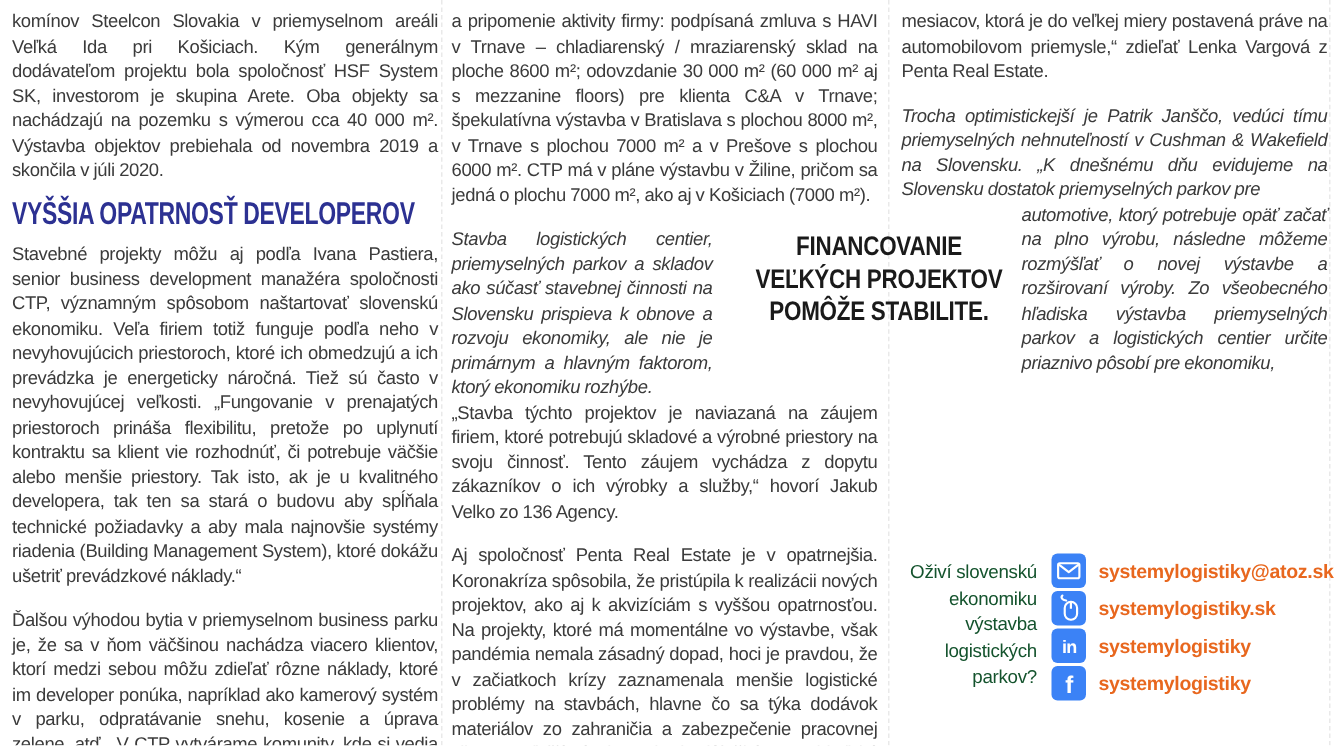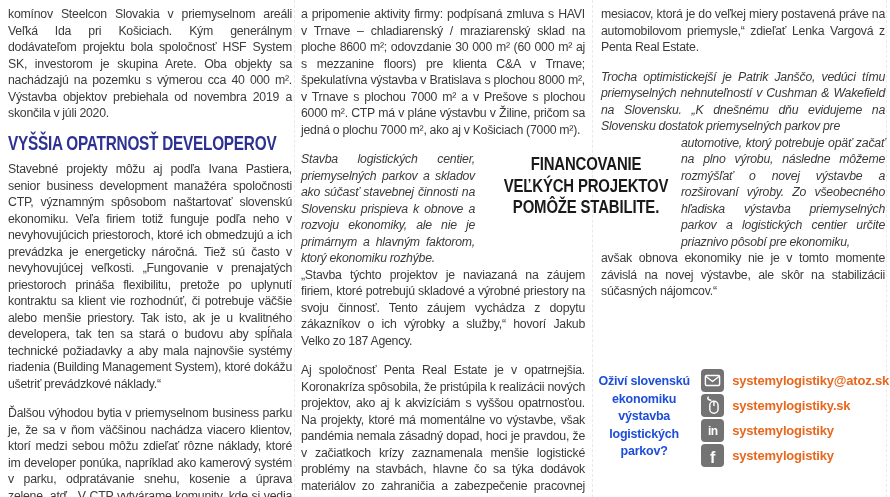--- a/index.html
+++ b/index.html
@@ -55,29 +55,29 @@
   .sep-a{left:294px;}
   .sep-b{left:592px;}
   .sep-c{left:886px;}
   
   .contact{
     position:absolute;left:597px;top:368px;width:292px;
     display:flex;align-items:flex-start;
   }
   .contact-q{
     width:108px;margin-top:5px;
-    color:#1d4ed8;
-    font-size:12.5px;font-weight:700;line-height:17.5px;
-    text-align:center;letter-spacing:-0.2px;
+    color:#14532d;
+    font-size:12.5px;font-weight:400;line-height:17.5px;
+    text-align:right;letter-spacing:-0.2px;
   }
   .contact-rows{margin-left:10px;}
   .contact-row{display:flex;align-items:center;height:25px;}
   .cicon{
     flex:0 0 auto;width:23px;height:23px;
-    background:#737373;border-radius:4px;
+    background:#3b82f6;border-radius:4px;
     display:flex;align-items:center;justify-content:center;
     color:#ffffff;overflow:hidden;text-align:right;
   }
   .cicon svg{display:block;}
   .glyph-in{font-size:12px;font-weight:700;line-height:1;letter-spacing:-0.5px;}
   .glyph-f{font-size:16px;font-weight:700;line-height:1;margin-top:4px;}
   .clabel{
     margin-left:8px;
     color:#e8671e;
     font-size:13px;font-weight:700;letter-spacing:-0.2px;
@@ -96,29 +96,28 @@
   <div class="col col1">
     <div class="para">komínov Steelcon Slovakia v priemyselnom areáli Veľká Ida pri Košiciach. Kým generálnym dodávateľom projektu bola spoločnosť HSF System SK, investorom je skupina Arete. Oba objekty sa nachádzajú na pozemku s výmerou cca 40 000 m². Výstavba objektov prebiehala od novembra 2019 a skončila v júli 2020.</div>
     <div class="heading">VYŠŠIA OPATRNOSŤ DEVELOPEROV</div>
     <div class="para">Stavebné projekty môžu aj podľa Ivana Pastiera, senior business development manažéra spoločnosti CTP, významným spôsobom naštartovať slovenskú ekonomiku. Veľa firiem totiž funguje podľa neho v nevyhovujúcich priestoroch, ktoré ich obmedzujú a ich prevádzka je energeticky náročná. Tiež sú často v nevyhovujúcej veľkosti. „Fungovanie v prenajatých priestoroch prináša flexibilitu, pretože po uplynutí kontraktu sa klient vie rozhodnúť, či potrebuje väčšie alebo menšie priestory. Tak isto, ak je u kvalitného developera, tak ten sa stará o budovu aby spĺňala technické požiadavky a aby mala najnovšie systémy riadenia (Building Management System), ktoré dokážu ušetriť prevádzkové náklady.“</div>
     <div class="para">Ďalšou výhodou bytia v priemyselnom business parku je, že sa v ňom väčšinou nachádza viacero klientov, ktorí medzi sebou môžu zdieľať rôzne náklady, ktoré im developer ponúka, napríklad ako kamerový systém v parku, odpratávanie snehu, kosenie a úprava zelene, atď. „V CTP vytvárame komunity, kde si vedia klienti medzi sebou pomôcť,“ dodáva Ivan Pastier</div>
   </div>
 
   <div class="col col2">
     <div class="para">a pripomenie aktivity firmy: podpísaná zmluva s HAVI v Trnave – chladiarenský / mraziarenský sklad na ploche 8600 m²; odovzdanie 30 000 m² (60 000 m² aj s mezzanine floors) pre klienta C&amp;A v Trnave; špekulatívna výstavba v Bratislava s plochou 8000 m², v Trnave s plochou 7000 m² a v Prešove s plochou 6000 m². CTP má v pláne výstavbu v Žiline, pričom sa jedná o plochu 7000 m², ako aj v Košiciach (7000 m²).</div>
     <div class="para-join narrow">Stavba logistických centier, priemyselných parkov a skladov ako súčasť stavebnej činnosti na Slovensku prispieva k obnove a rozvoju ekonomiky, ale nie je primárnym a hlavným faktorom, ktorý ekonomiku rozhýbe.</div>
-    <div class="para">„Stavba týchto projektov je naviazaná na záujem firiem, ktoré potrebujú skladové a výrobné priestory na svoju činnosť. Tento záujem vychádza z dopytu zákazníkov o ich výrobky a služby,“ hovorí Jakub Velko zo 187 Agency.</div>
+    <div class="para">„Stavba týchto projektov je naviazaná na záujem firiem, ktoré potrebujú skladové a výrobné priestory na svoju činnosť. Tento záujem vychádza z dopytu zákazníkov o ich výrobky a služby,“ hovorí Jakub Velko zo 136 Agency.</div>
     <div class="para">Aj spoločnosť Penta Real Estate je v opatrnejšia. Koronakríza spôsobila, že pristúpila k realizácii nových projektov, ako aj k akvizíciám s vyššou opatrnosťou. Na projekty, ktoré má momentálne vo výstavbe, však pandémia nemala zásadný dopad, hoci je pravdou, že v začiatkoch krízy zaznamenala menšie logistické problémy na stavbách, hlavne čo sa týka dodávok materiálov zo zahraničia a zabezpečenie pracovnej sily. „Pre ďalší vývoj na trhu je dôležitá spotrebiteľská nálada a podstatné bude, ako sa vyvinie zamestnanosť a slovenská ekonomika v horizonte najbližších</div>
   </div>
 
   <div class="col col3">
     <div class="para">mesiacov, ktorá je do veľkej miery postavená práve na automobilovom priemysle,“ zdieľať Lenka Vargová z Penta Real Estate.</div>
     <div class="para-join">Trocha optimistickejší je Patrik Janščo, vedúci tímu priemyselných nehnuteľností v Cushman &amp; Wakefield na Slovensku. „K dnešnému dňu evidujeme na Slovensku dostatok priemyselných parkov pre</div>
     <div class="para-join indent">automotive, ktorý potrebuje opäť začať na plno výrobu, následne môžeme rozmýšľať o novej výstavbe a rozširovaní výroby. Zo všeobecného hľadiska výstavba priemyselných parkov a logistických centier určite priaznivo pôsobí pre ekonomiku,</div>
-    <div class="para">avšak obnova ekonomiky nie je v tomto momente závislá na novej výstavbe, ale skôr na stabilizácii súčasných nájomcov.“</div>
   </div>
 
   <div class="pullquote">
     <div>FINANCOVANIE</div>
     <div>VEĽKÝCH PROJEKTOV</div>
     <div>POMÔŽE STABILITE.</div>
   </div>
 
   <div class="contact">
     <div class="contact-q">Oživí slovenskú ekonomiku výstavba logistických parkov?</div>

